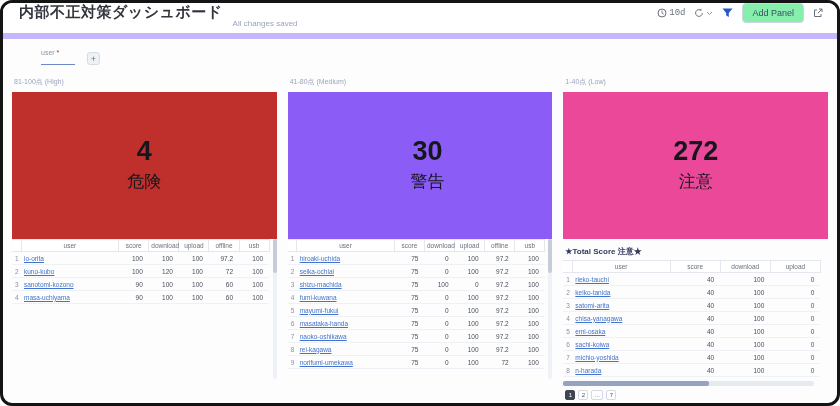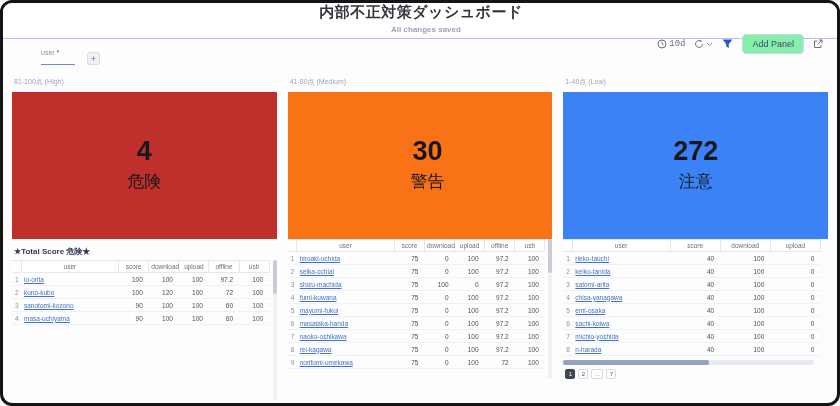--- a/index.html
+++ b/index.html
@@ -1,24 +1,24 @@
 <!DOCTYPE html>
 <html><head>
 <meta charset="utf-8">
 <style>
   * { margin:0; padding:0; box-sizing:border-box; }
   body { background:#ffffff; font-family:"Liberation Sans", sans-serif; }
   .frame { width:840px; height:406px; border:3px solid #141414; border-radius:12px;
            background:#fdfdfe; overflow:hidden; position:relative; }
 
   
-  .hdr { display:flex; align-items:center; height:36px; padding:0 14px 0 16px;
-         border-bottom:1px solid #c4b5fd; background:#fff;flex-direction:column; }
+  .hdr { display:flex; align-items:flex-start; height:36px; padding:0 14px 0 16px;
+         border-bottom:6px solid #c4b5fd; background:#fff; }
   .hdr-title { font-size:15px; font-weight:700; color:#32353d; letter-spacing:.5px; }
-  .hdr-sub { font-size:8px; color:#9aa5b8; margin-left:10px; margin-top:3px;font-weight:bold; }
+  .hdr-sub { font-size:8px; color:#9aa5b8; margin-left:10px; margin-top:16px; }
   .hdr-right { margin-left:auto; display:flex; align-items:center; gap:9px; color:#69707d; }
   .hdr-right svg { display:block; }
   .time-txt { font-size:9px; color:#69707d; }
   .icon-btn { background:none; border:none; cursor:pointer; display:flex; align-items:center; gap:2px; padding:0;font-family:Liberation Mono, monospace; }
   .add-panel-btn { font-size:9px; color:#3f4c66; background:#86efac; border:1px solid #ccd5e3;
                    border-radius:4px; padding:4px 9px; cursor:pointer; font-family:inherit; }
 
   
   .filter-row { height:32px; display:flex; align-items:flex-end; padding:0 16px 6px 38px; gap:12px; }
   .user-field { display:flex; flex-direction:column; }
@@ -121,21 +121,20 @@
   </div>
 
   <div class="main">
 
     <div class="col">
       <div class="range-label">81-100点 (High)</div>
       <div class="metric-box" style="background: rgb(191, 47, 44);">
         <div class="metric-value">4</div>
         <div class="metric-label">危険</div>
       </div>
-      <div class="tbl-title">★Total Score 危険★</div>
       <div class="table-area">
         <table>
           <thead>
               <tr>
                 <th class="th-num"></th>
                 <th class="th-user">user</th>
                 <th class="">score</th>
                 <th class="">download</th>
                 <th class="">upload</th>
                 <th class="">offline</th>
@@ -182,21 +181,21 @@
             </tbody>
         </table>
         <div class="v-scroll">
             <div class="v-thumb"></div>
           </div>
       </div>
     </div>
 
     <div class="col">
       <div class="range-label">41-80点 (Medium)</div>
-      <div class="metric-box" style="background: #f97316; padding-left: 15px;">
+      <div class="metric-box" style="background: #8b5cf6; padding-left: 15px;">
         <div class="metric-value">30</div>
         <div class="metric-label">警告</div>
       </div>
       <div class="table-area">
         <table>
           <thead>
               <tr>
                 <th class="th-num"></th>
                 <th class="th-user">user</th>
                 <th class="">score</th>
@@ -291,24 +290,25 @@
             </tbody>
         </table>
         <div class="v-scroll">
             <div class="v-thumb"></div>
           </div>
       </div>
     </div>
 
     <div class="col">
       <div class="range-label">1-40点 (Low)</div>
-      <div class="metric-box" style="background: #3b82f6;">
+      <div class="metric-box" style="background: #ec4899;">
         <div class="metric-value">272</div>
         <div class="metric-label">注意</div>
       </div>
+      <div class="tbl-title">★Total Score 注意★</div>
       <div class="table-area">
         <table>
           <thead>
               <tr>
                 <th class="th-num"></th>
                 <th class="th-user">user</th>
                 <th class="">score</th>
                 <th class="">download</th>
                 <th class="">upload</th>
               </tr>

